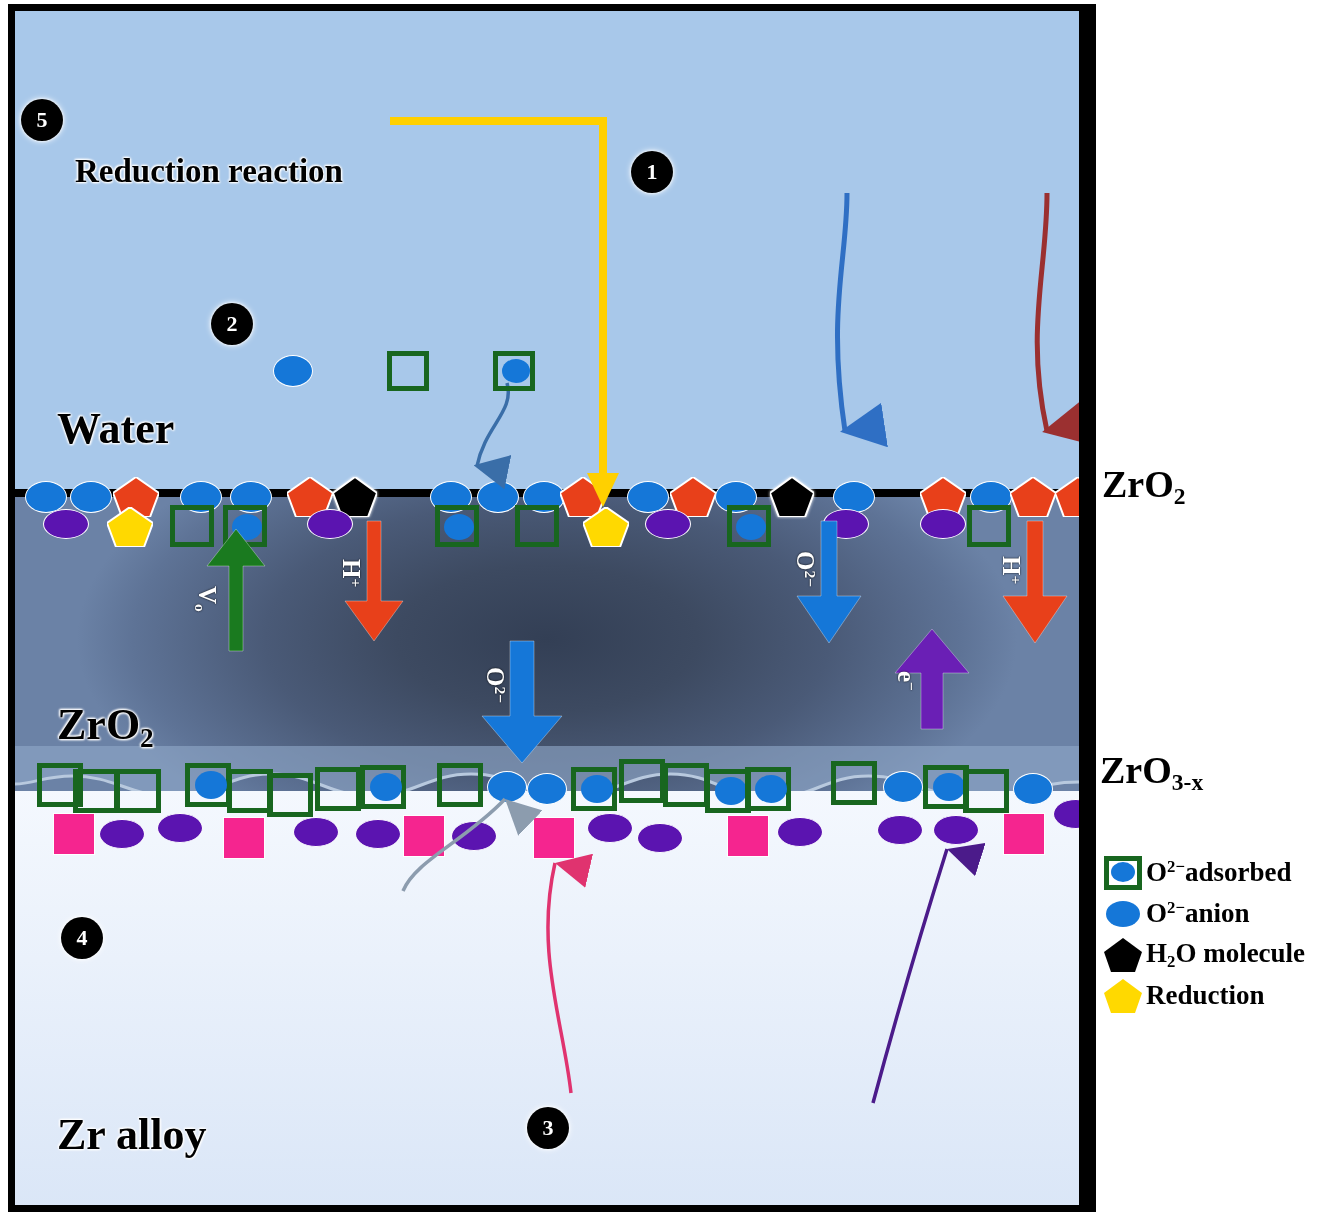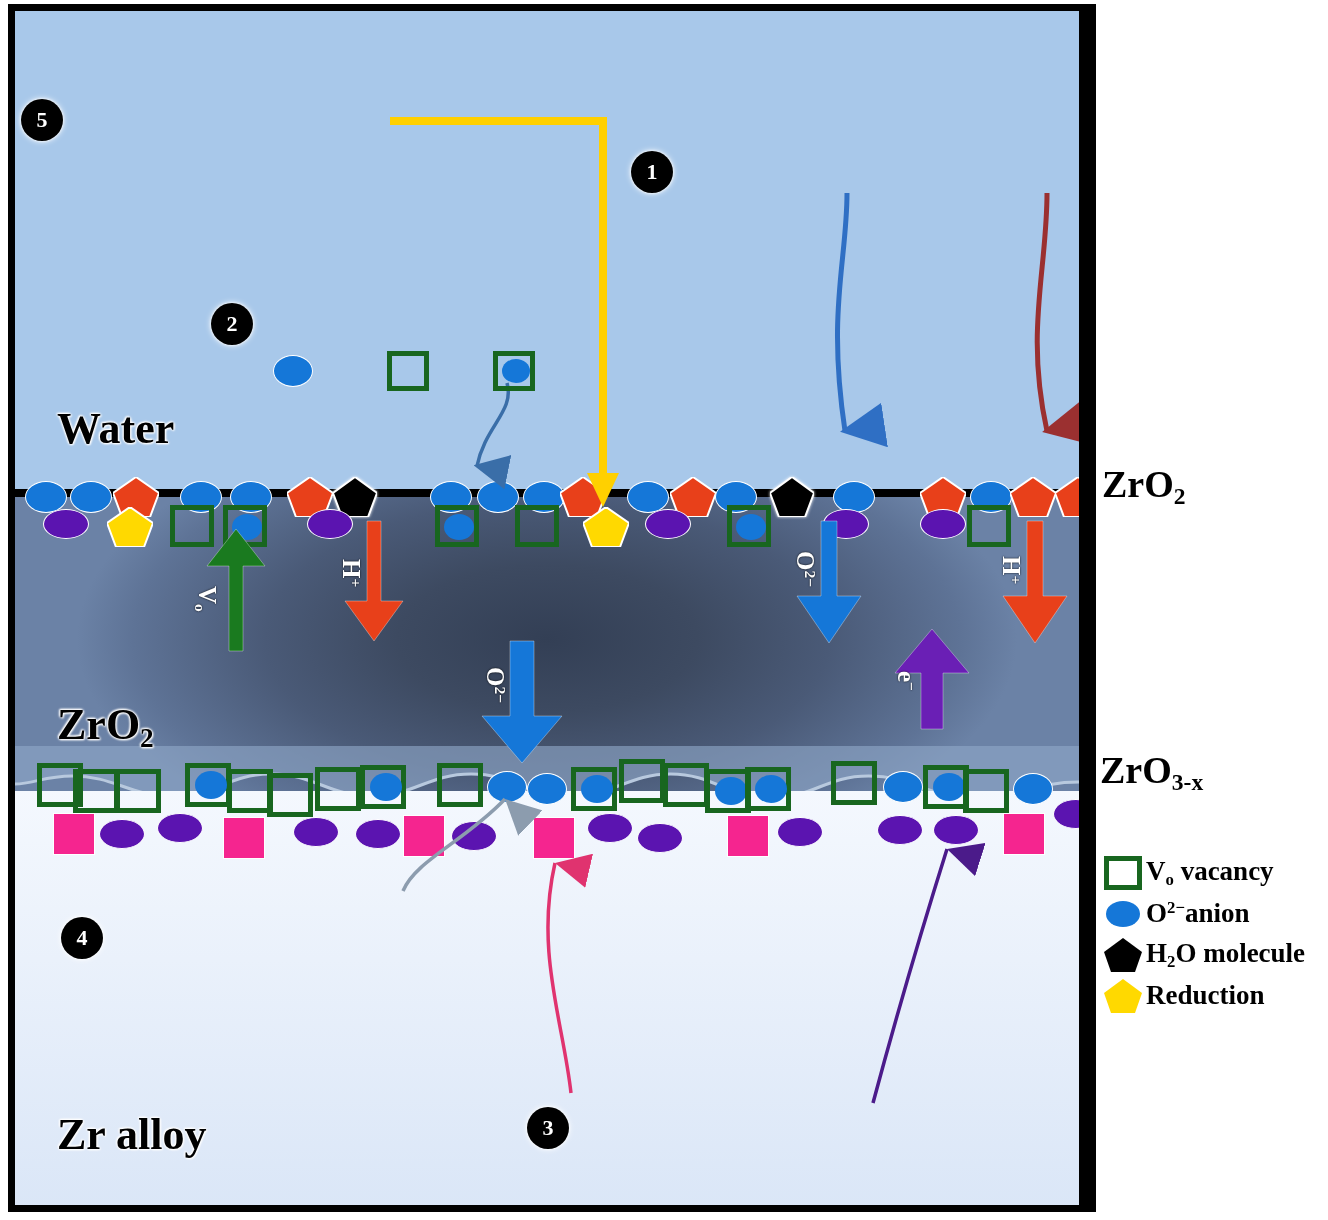--- a/index.html
+++ b/index.html
@@ -280,20 +280,21 @@
     </svg>
 
     <div class="bullet" style="left:6px;top:88px;">
         <span>5</span>
       </div>
     <div class="eq" style="left:50px;top:86px;font-size:38px;">
       <span class="c-red"><span>4H</span><span class="sup">+</span></span><span class="c-black">+</span><span class="c-purple"><span>4e</span><span class="sup">−</span></span>
       <span class="c-black">→</span>
       <span class="c-yellow"><span>2H</span><span class="sub">2</span></span>
     </div>
+    <div class="lbl" style="left:60px;top:142px;font-size:33px;">Reduction reaction</div>
 
     <div class="bullet" style="left:616px;top:140px;">
         <span>1</span>
       </div>
     <div class="eq" style="left:672px;top:136px;font-size:38px;">
       <span class="c-black"><span>2H</span><span class="sub">2</span><span>O</span></span>
       <span class="c-black">→</span>
       <span class="c-blue"><span>2O</span><span class="sup">2−</span></span>
       <span class="c-black">+</span>
       <span class="c-red"><span>4H</span><span class="sup">+</span></span>
@@ -351,29 +352,31 @@
 
   <div class="rlabel" style="left:1102px;top:462px;">
     <span>ZrO</span><span class="sub">2</span>
   </div>
   <div class="rlabel" style="left:1100px;top:748px;">
     <span>ZrO</span><span class="sub">3-x</span>
   </div>
 
   <div class="legend">
 
-
     <div class="lrow">
       <span class="lico">
-        <span style="display:inline-block;width:38px;height:34px;border:5px solid #18661f;box-sizing:border-box;"></span>
+        <span style="position:relative;display:inline-block;width:38px;height:34px;border:5px solid #18661f;box-sizing:border-box;">
+          <span style="position:absolute;left:2px;top:1px;width:24px;height:20px;border-radius:50%;background:#1577d8;"></span>
+        </span>
       </span>
       <span class="ltxt">
-        <span>V</span><span class="sub">o</span><span> vacancy</span>
-      </span>
-    </div>
+        <span>O</span><span class="sup">2−</span><span>adsorbed</span>
+      </span>
+    </div>
+
 
     <div class="lrow">
       <span class="lico">
         <span style="display:inline-block;width:34px;height:26px;border-radius:50%;background:#1577d8;"></span>
       </span>
       <span class="ltxt">
         <span>O</span><span class="sup">2−</span><span>anion</span>
       </span>
     </div>
 

